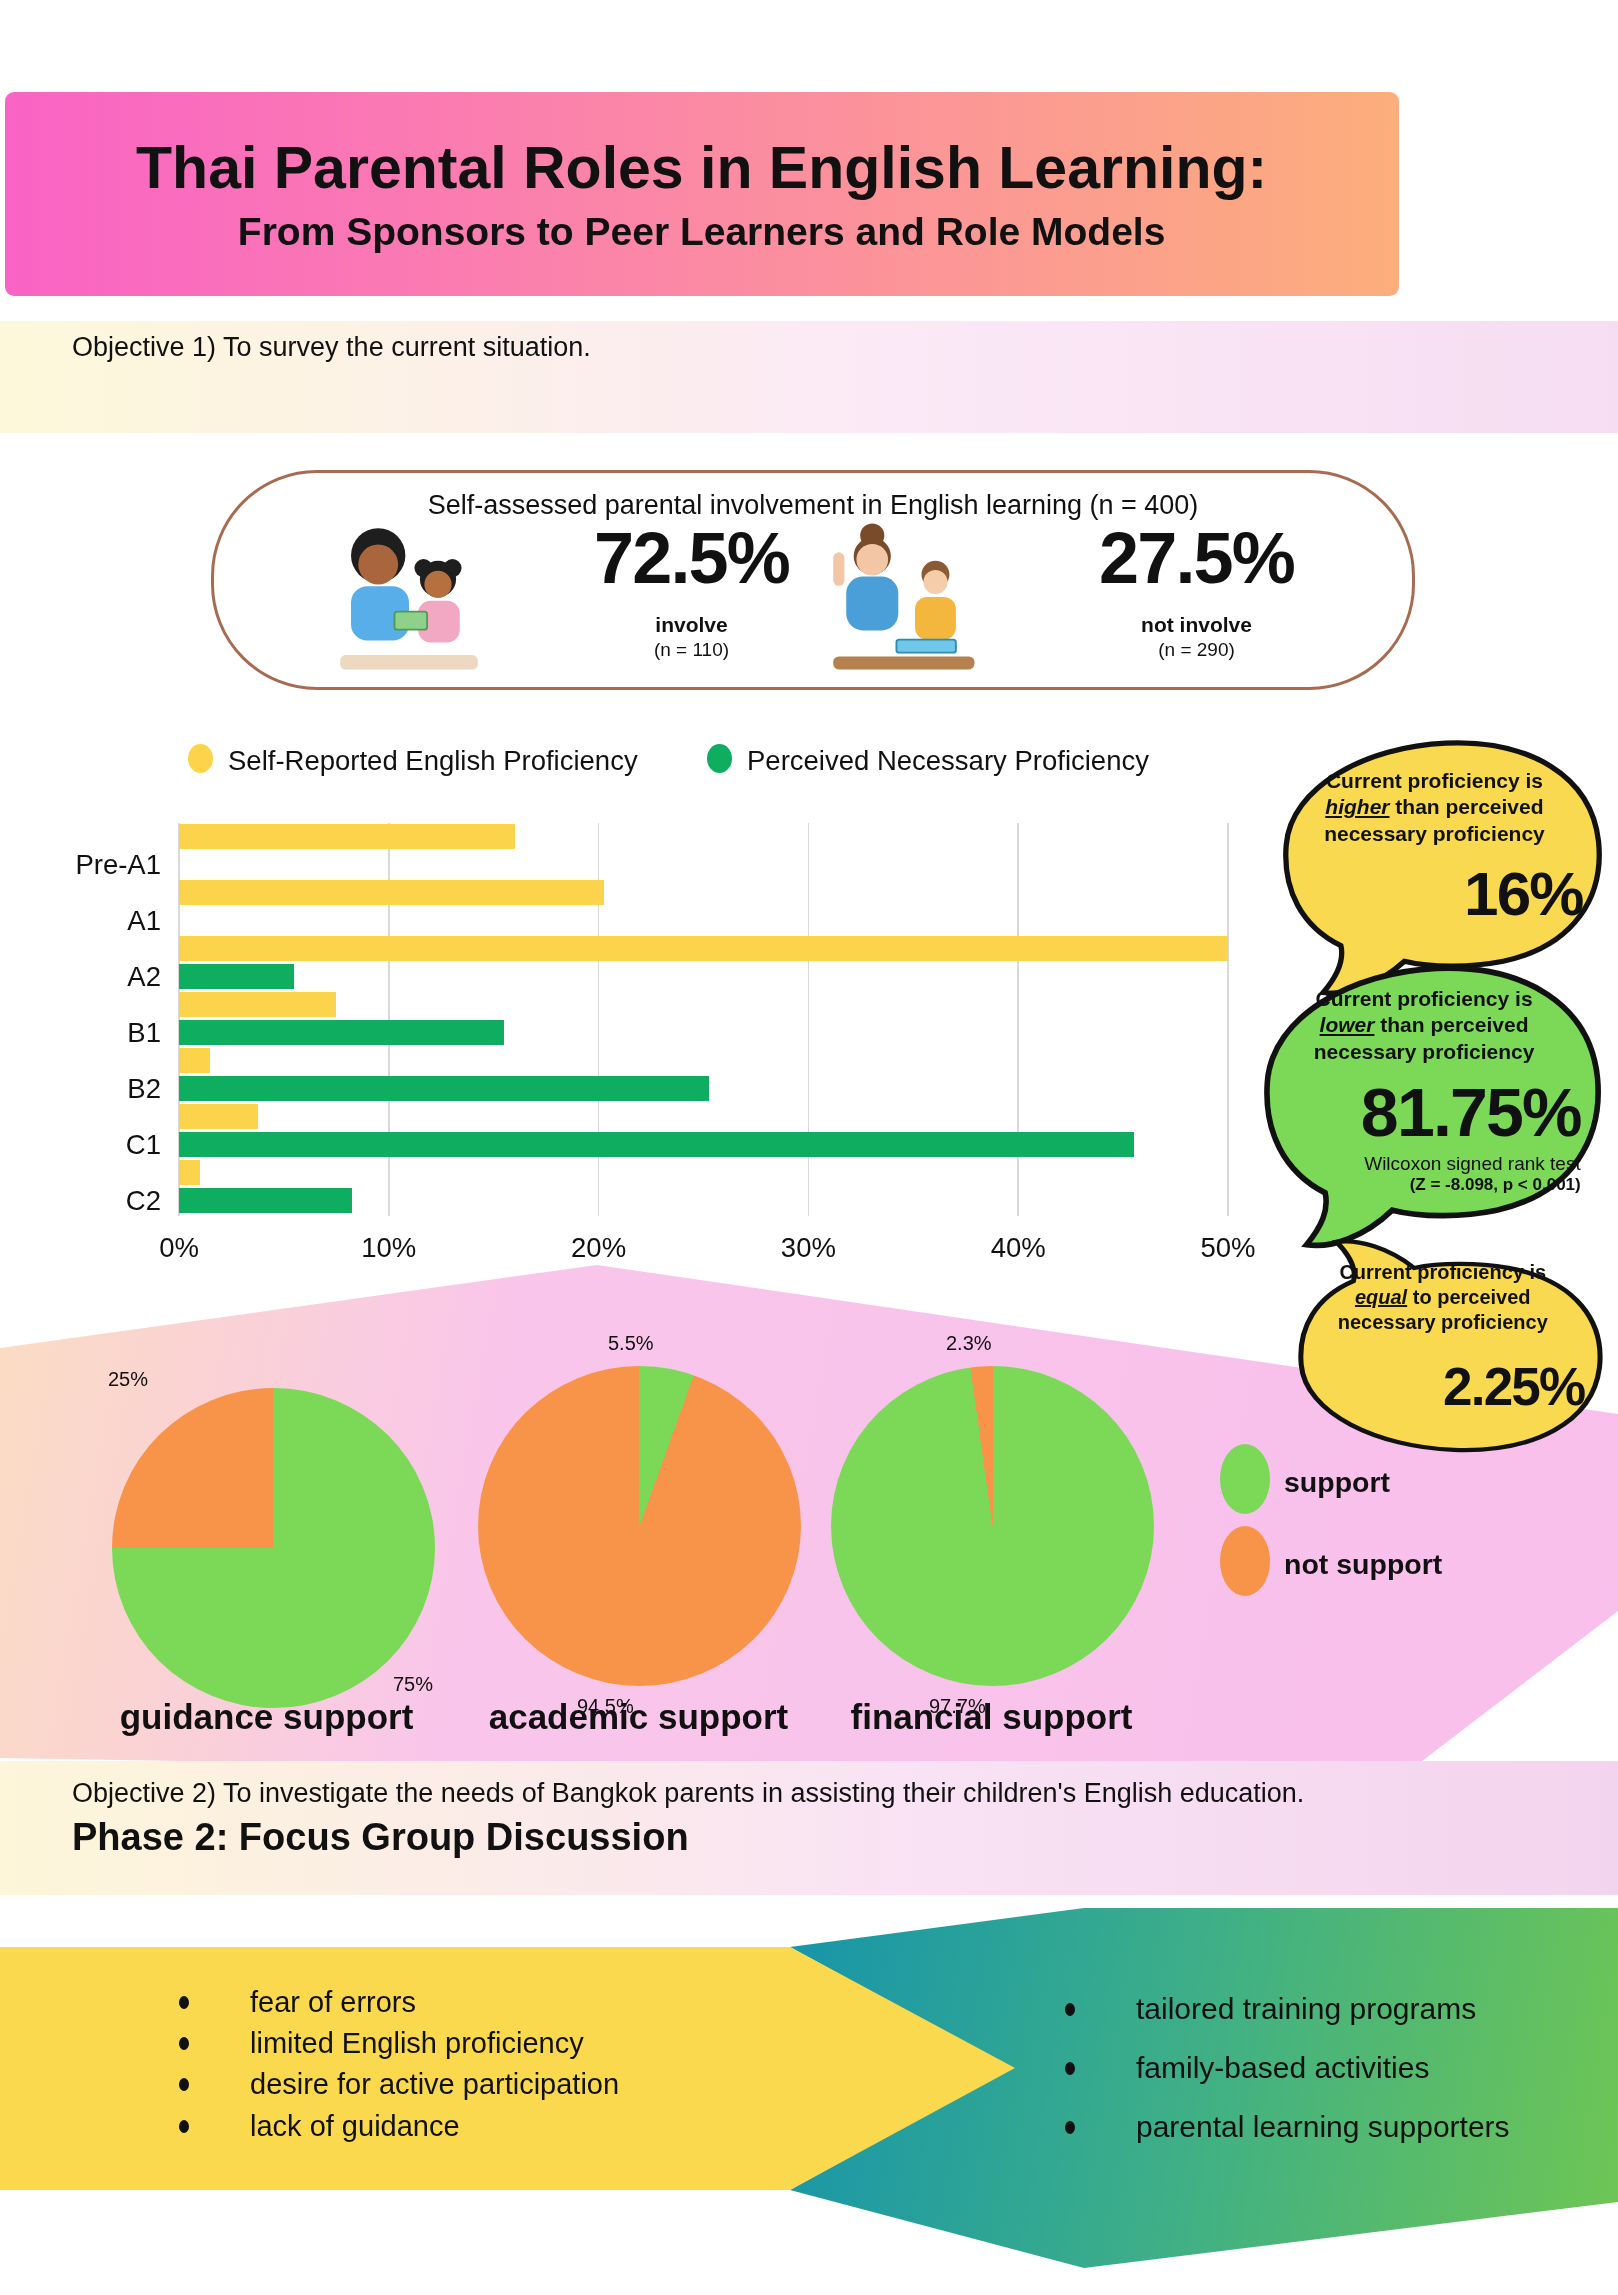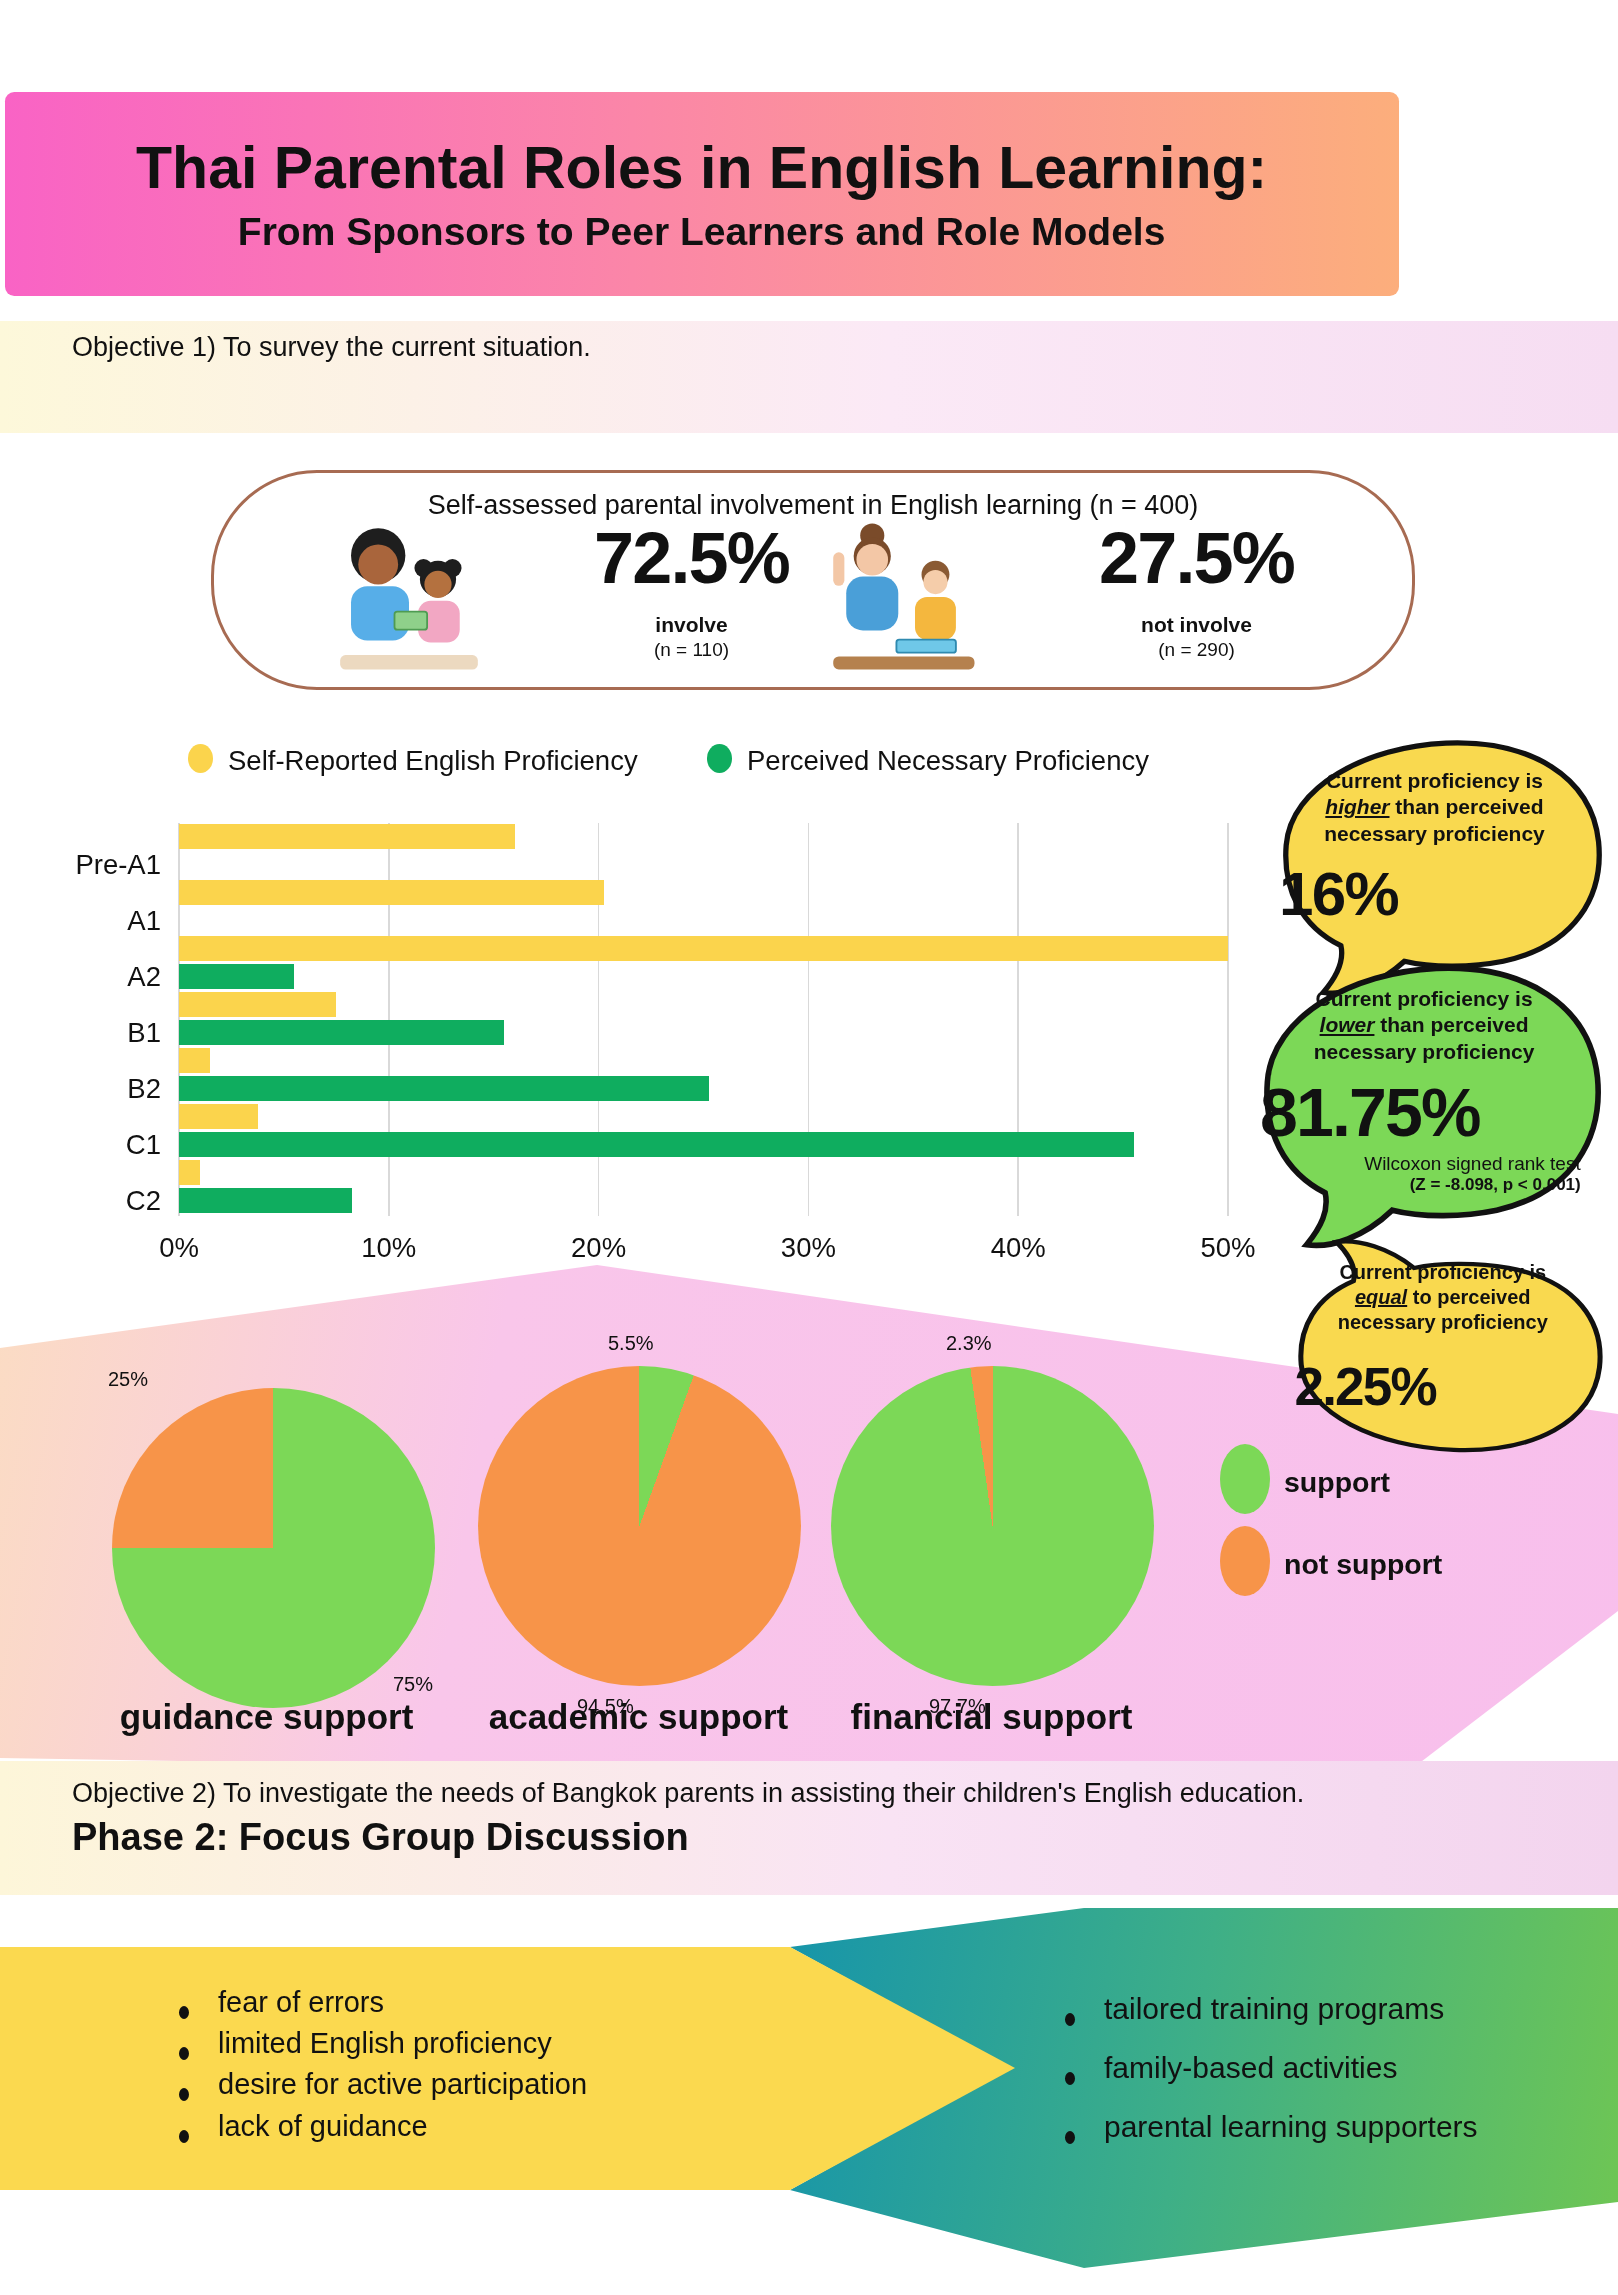--- a/index.html
+++ b/index.html
@@ -35,39 +35,39 @@
   .bar-row{position:relative;height:56px;}
   .bar-cat{position:absolute;left:-147px;width:129px;top:26px;text-align:right;font-size:27.5px;}
   .bar-slot{position:absolute;left:0;top:0.9px;right:0;}
   .slot{height:25px;margin-bottom:2.8px;}
   .bar{height:100%;}
   .x-tick{position:absolute;top:0;transform:translateX(-50%);font-size:27.5px;}
   
   .bubble{position:absolute;}
   .bubble svg{position:absolute;left:0;top:0;width:100%;height:100%;}
   .bubble .btxt{position:absolute;left:8%;right:12%;text-align:center;font-weight:700;font-size:21px;line-height:1.25;}
-  .bubble .bval{position:absolute;left:4%;right:10%;text-align:left;font-weight:800;letter-spacing:-1.8px;}
+  .bubble .bval{position:absolute;left:4%;right:10%;text-align:right;font-weight:800;letter-spacing:-1.8px;}
   .bubble .bsub{position:absolute;left:4%;right:10%;text-align:right;}
   .emph{font-style:italic;text-decoration:underline;}
   
   #pink-poly{left:0;top:1265px;width:1618px;height:533px;
     background:linear-gradient(100deg,#fbdcc3 0%,#f9c6ea 30%,#f8bfec 100%);
     clip-path:polygon(0px 83px,597px 0px,1618px 149px,1618px 346px,1396px 516px,0px 493px);}
   .pie-disc{position:absolute;border-radius:50%;}
   .pie-label{position:absolute;font-size:20px;}
   .pie-title{position:absolute;font-size:35px;font-weight:800;text-align:center;}
   .sup-dot{position:absolute;border-radius:50%;}
   .sup-text{position:absolute;font-size:28.5px;font-weight:700;}
   
   #needs-poly{left:790px;top:1908px;width:828px;height:360px;
     background:linear-gradient(100deg,#1795aa 0%,#3eaf87 48%,#6fc653 100%);
     clip-path:polygon(0px 39px,294px 0px,828px 0px,828px 294px,294px 360px,0px 282px,220px 160px);}
   #challenges-poly{left:0;top:1947px;width:1015px;height:243px;background:#fbd94f;
     clip-path:polygon(0 0,790px 0,1015px 121px,790px 243px,0 243px);}
-  .bullet-line{position:absolute;display:flex;align-items:flex-end;}
+  .bullet-line{position:absolute;display:flex;align-items:center;gap:32px;}
   .bullet-dot{width:10px;height:13px;border-radius:50%;background:#111;margin-right:29px;flex:none;}
   #challenges-poly .bullet-line{font-size:29px;}
   #needs-poly .bullet-line{font-size:30px;}
 </style>
 </head>
 <body>
 
 <div id="poster">
 
   <div id="title-band" class="abs">

